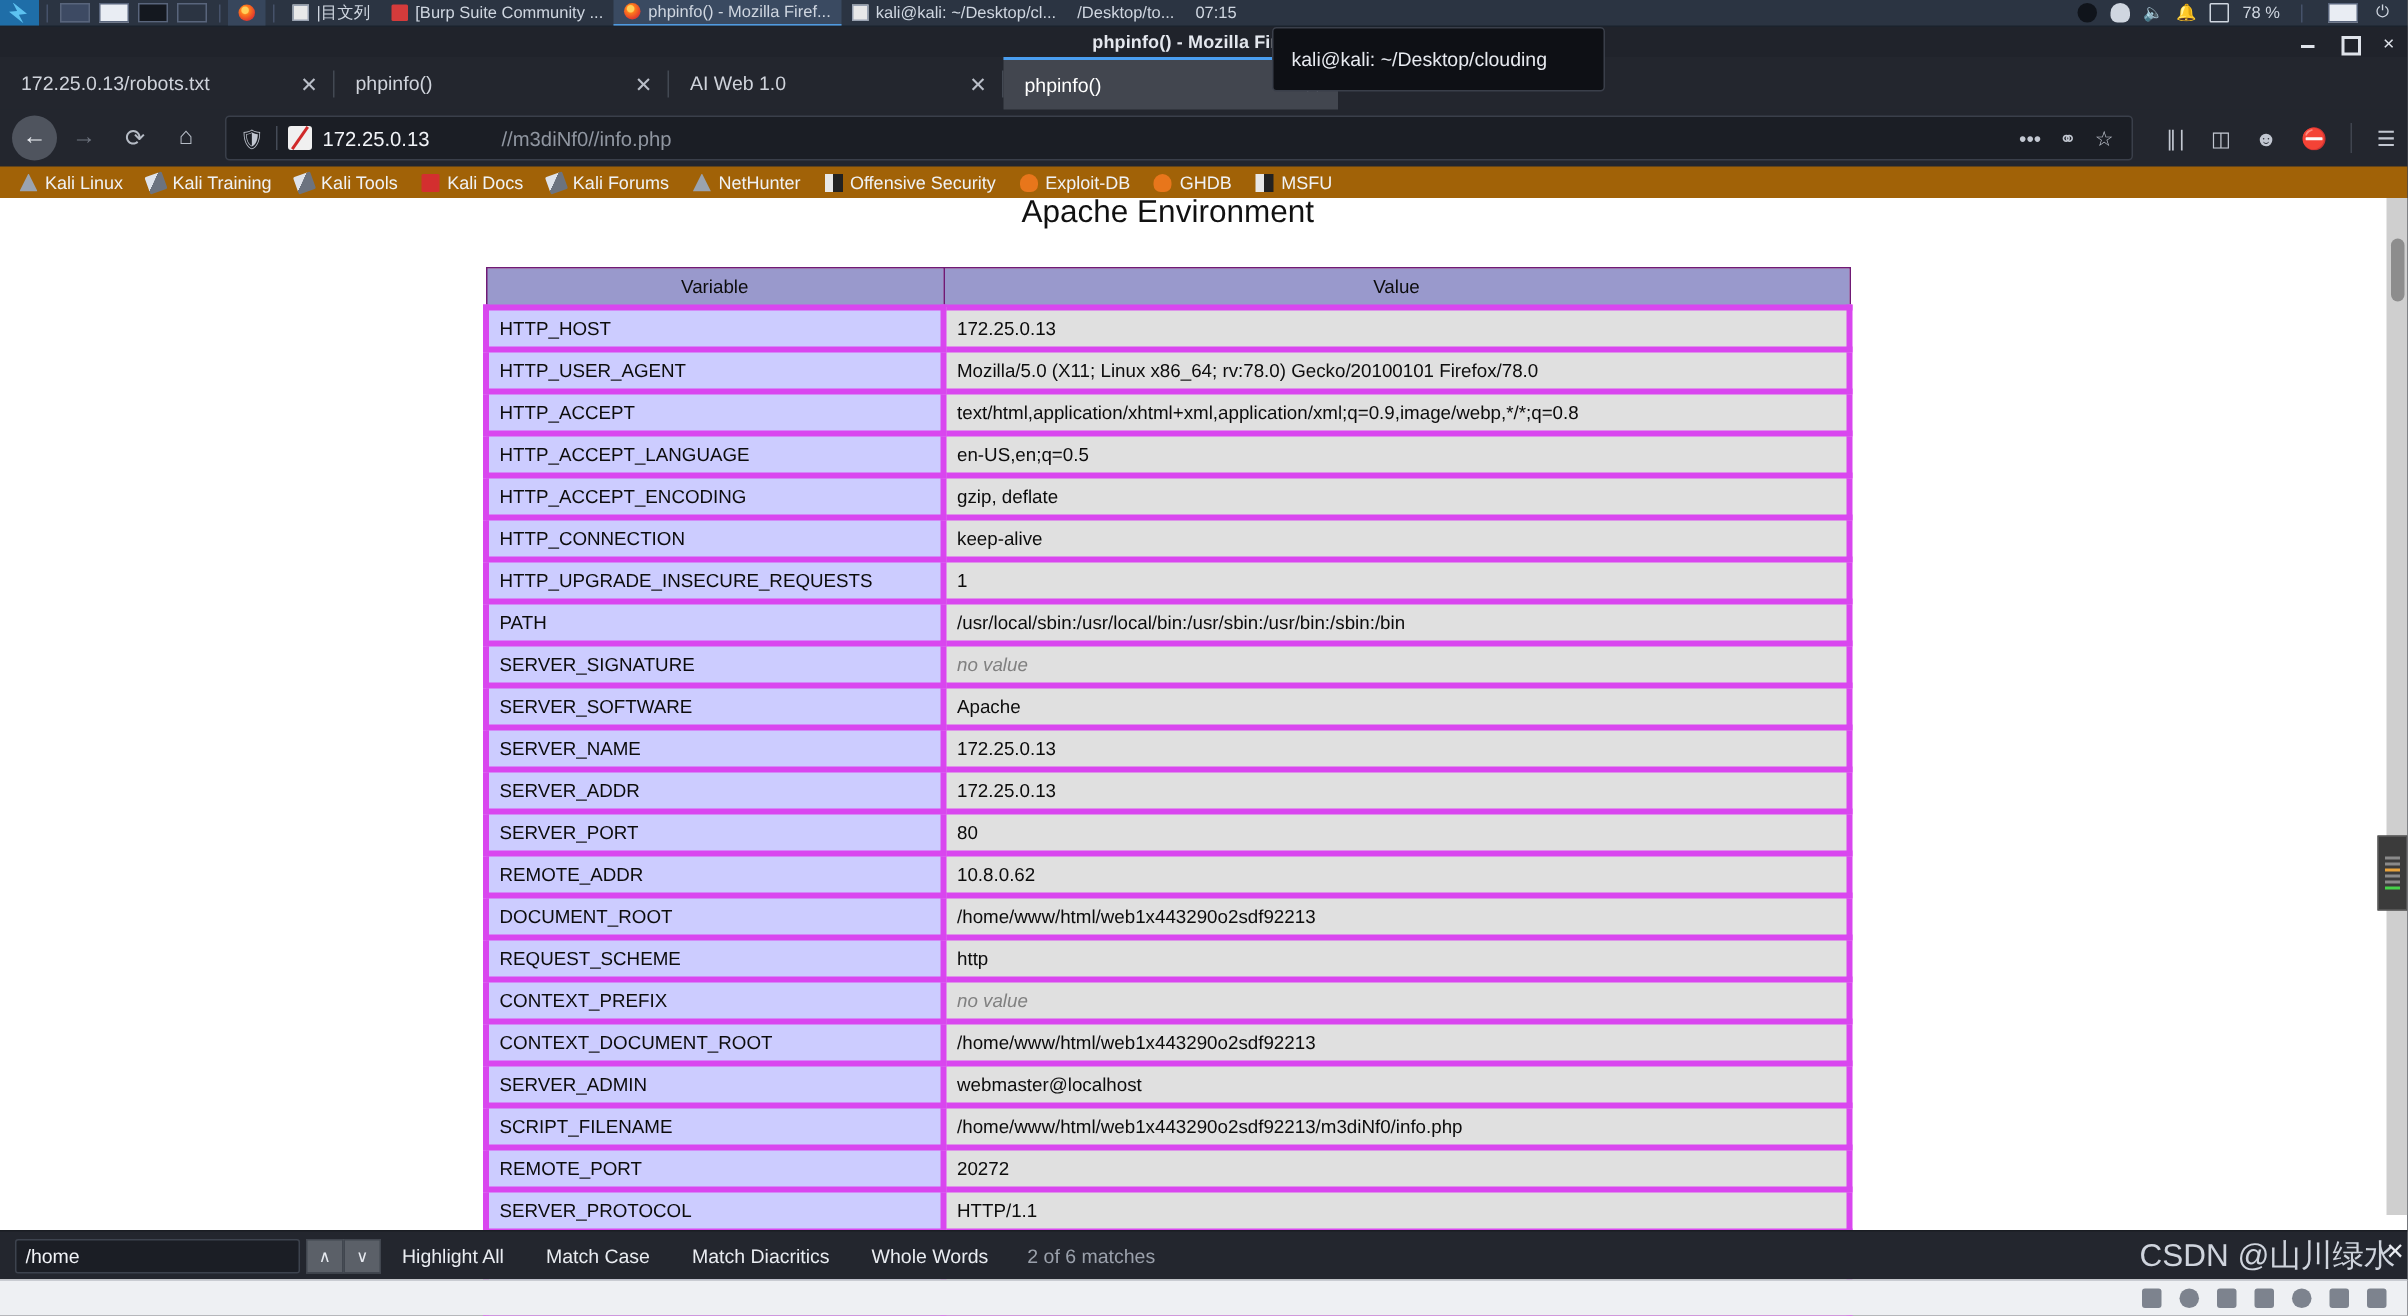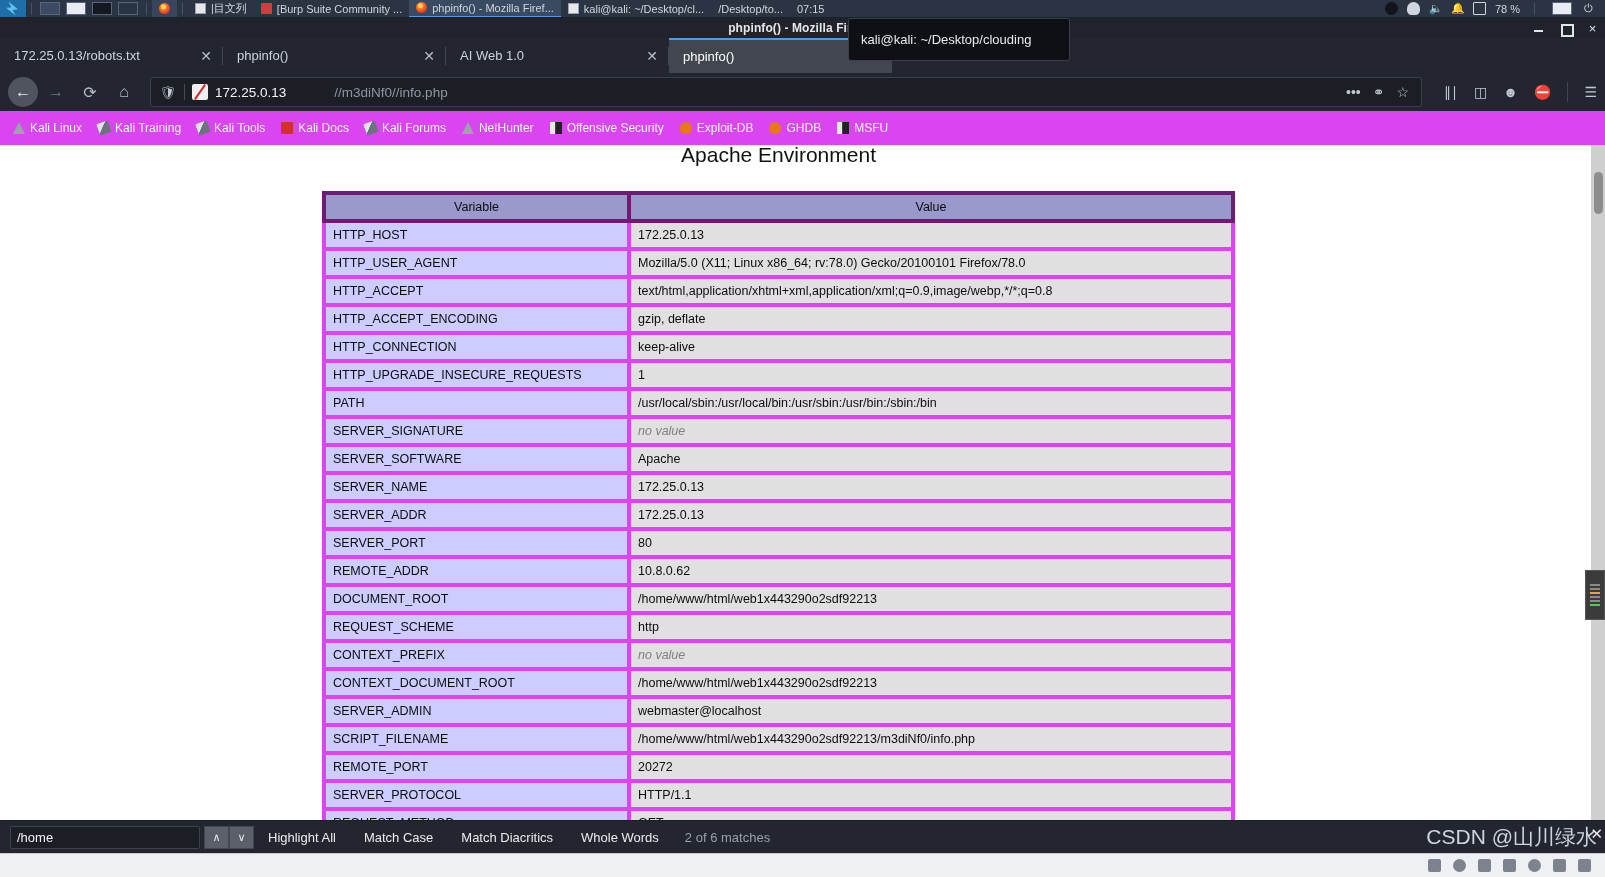--- a/index.html
+++ b/index.html
@@ -120,21 +120,21 @@
     background: #d02a2a; transform: rotate(35deg);
   }
   .urltext { flex: 1; font-size: 13.5px; color: #f2f4f8; white-space: nowrap; overflow: hidden; }
   .urltext .dim { color: #9096a1; margin-left: 48px; }
   .url-actions { display: flex; align-items: center; gap: 12px; padding: 0 8px; flex: none; }
   .uibtn { color: #c2c7d1; font-size: 14px; line-height: 1; }
   .nav-right { display: flex; align-items: center; gap: 16px; padding-left: 14px; flex: none; }
   .vsep { width: 1px; height: 20px; background: #40454f; }
 
   
-  .bookmarks { height: 34px; background: #d946ef; display: flex; align-items: center;
+  .bookmarks { height: 21px; background: #a16207; display: flex; align-items: center;
                padding: 0 6px; gap: 2px; overflow: hidden; }
   .bm { display: flex; align-items: center; gap: 5px; padding: 2px 7px; flex: none; }
   .bm-label { font-size: 12px; color: #f0f2f5; white-space: nowrap; }
   .bmico { width: 12px; height: 12px; flex: none; position: relative; }
   .bm-dragon { background: #9aa3b0; clip-path: polygon(50% 0, 100% 100%, 0 100%); }
   .bm-sword { background: linear-gradient(135deg,#dfe3ea 40%, #6c737f 41%); transform: rotate(-20deg); border-radius: 1px; }
   .bm-docs { background: #d32f2f; border-radius: 1px; }
   .bm-book { background: linear-gradient(90deg,#e8e8e8 45%, #222 46%); }
   .bm-bug { background: #e8761b; border-radius: 50% 50% 40% 40%; }
 
@@ -143,21 +143,21 @@
   .page { position: absolute; top: -14px; left: 0; width: 1557px; }
   .page h1 {
     text-align: center; font-size: 21px; font-weight: normal; color: #111;
     font-family: "Liberation Sans", sans-serif; margin-top: 12px;
   }
   table.info {
     border-collapse: collapse; width: 913px; margin: 24px auto 0 auto;
     font-size: 12.5px; color: #0c0c0c;
   }
   table.info th {
-    background: #9999cc; border: 4px solid #701a75; padding: 5px 6px;
+    background: #9999cc; border: 1px solid #701a75; padding: 5px 6px;
     font-weight: normal; text-align: center;
   }
   table.info td { border: 4px solid #d946ef; padding: 5px 7px; vertical-align: top; }
   table.info td.k { background: #ccccff; width: 305px; }
   table.info td.v { background: #e0e0e0; }
   table.info td.v i { color: #808080; }
 
   
   .vscroll { position: absolute; right: 0; top: 0; width: 14px; height: 678px; background: #cfcfcf; }
   .vthumb { position: absolute; right: 2px; top: 27px; width: 9px; height: 42px; background: #8d8d8d; border-radius: 5px; }
@@ -371,20 +371,24 @@
               </tr>
               <tr>
                 <td class="k">HTTP_USER_AGENT</td>
                 <td class="v">Mozilla/5.0 (X11; Linux x86_64; rv:78.0) Gecko/20100101 Firefox/78.0</td>
               </tr>
               <tr>
                 <td class="k">HTTP_ACCEPT</td>
                 <td class="v">text/html,application/xhtml+xml,application/xml;q=0.9,image/webp,*/*;q=0.8</td>
               </tr>
               <tr>
+                <td class="k">HTTP_ACCEPT_LANGUAGE</td>
+                <td class="v">en-US,en;q=0.5</td>
+              </tr>
+              <tr>
                 <td class="k">HTTP_ACCEPT_ENCODING</td>
                 <td class="v">gzip, deflate</td>
               </tr>
               <tr>
                 <td class="k">HTTP_CONNECTION</td>
                 <td class="v">keep-alive</td>
               </tr>
               <tr>
                 <td class="k">HTTP_UPGRADE_INSECURE_REQUESTS</td>
                 <td class="v">1</td>

